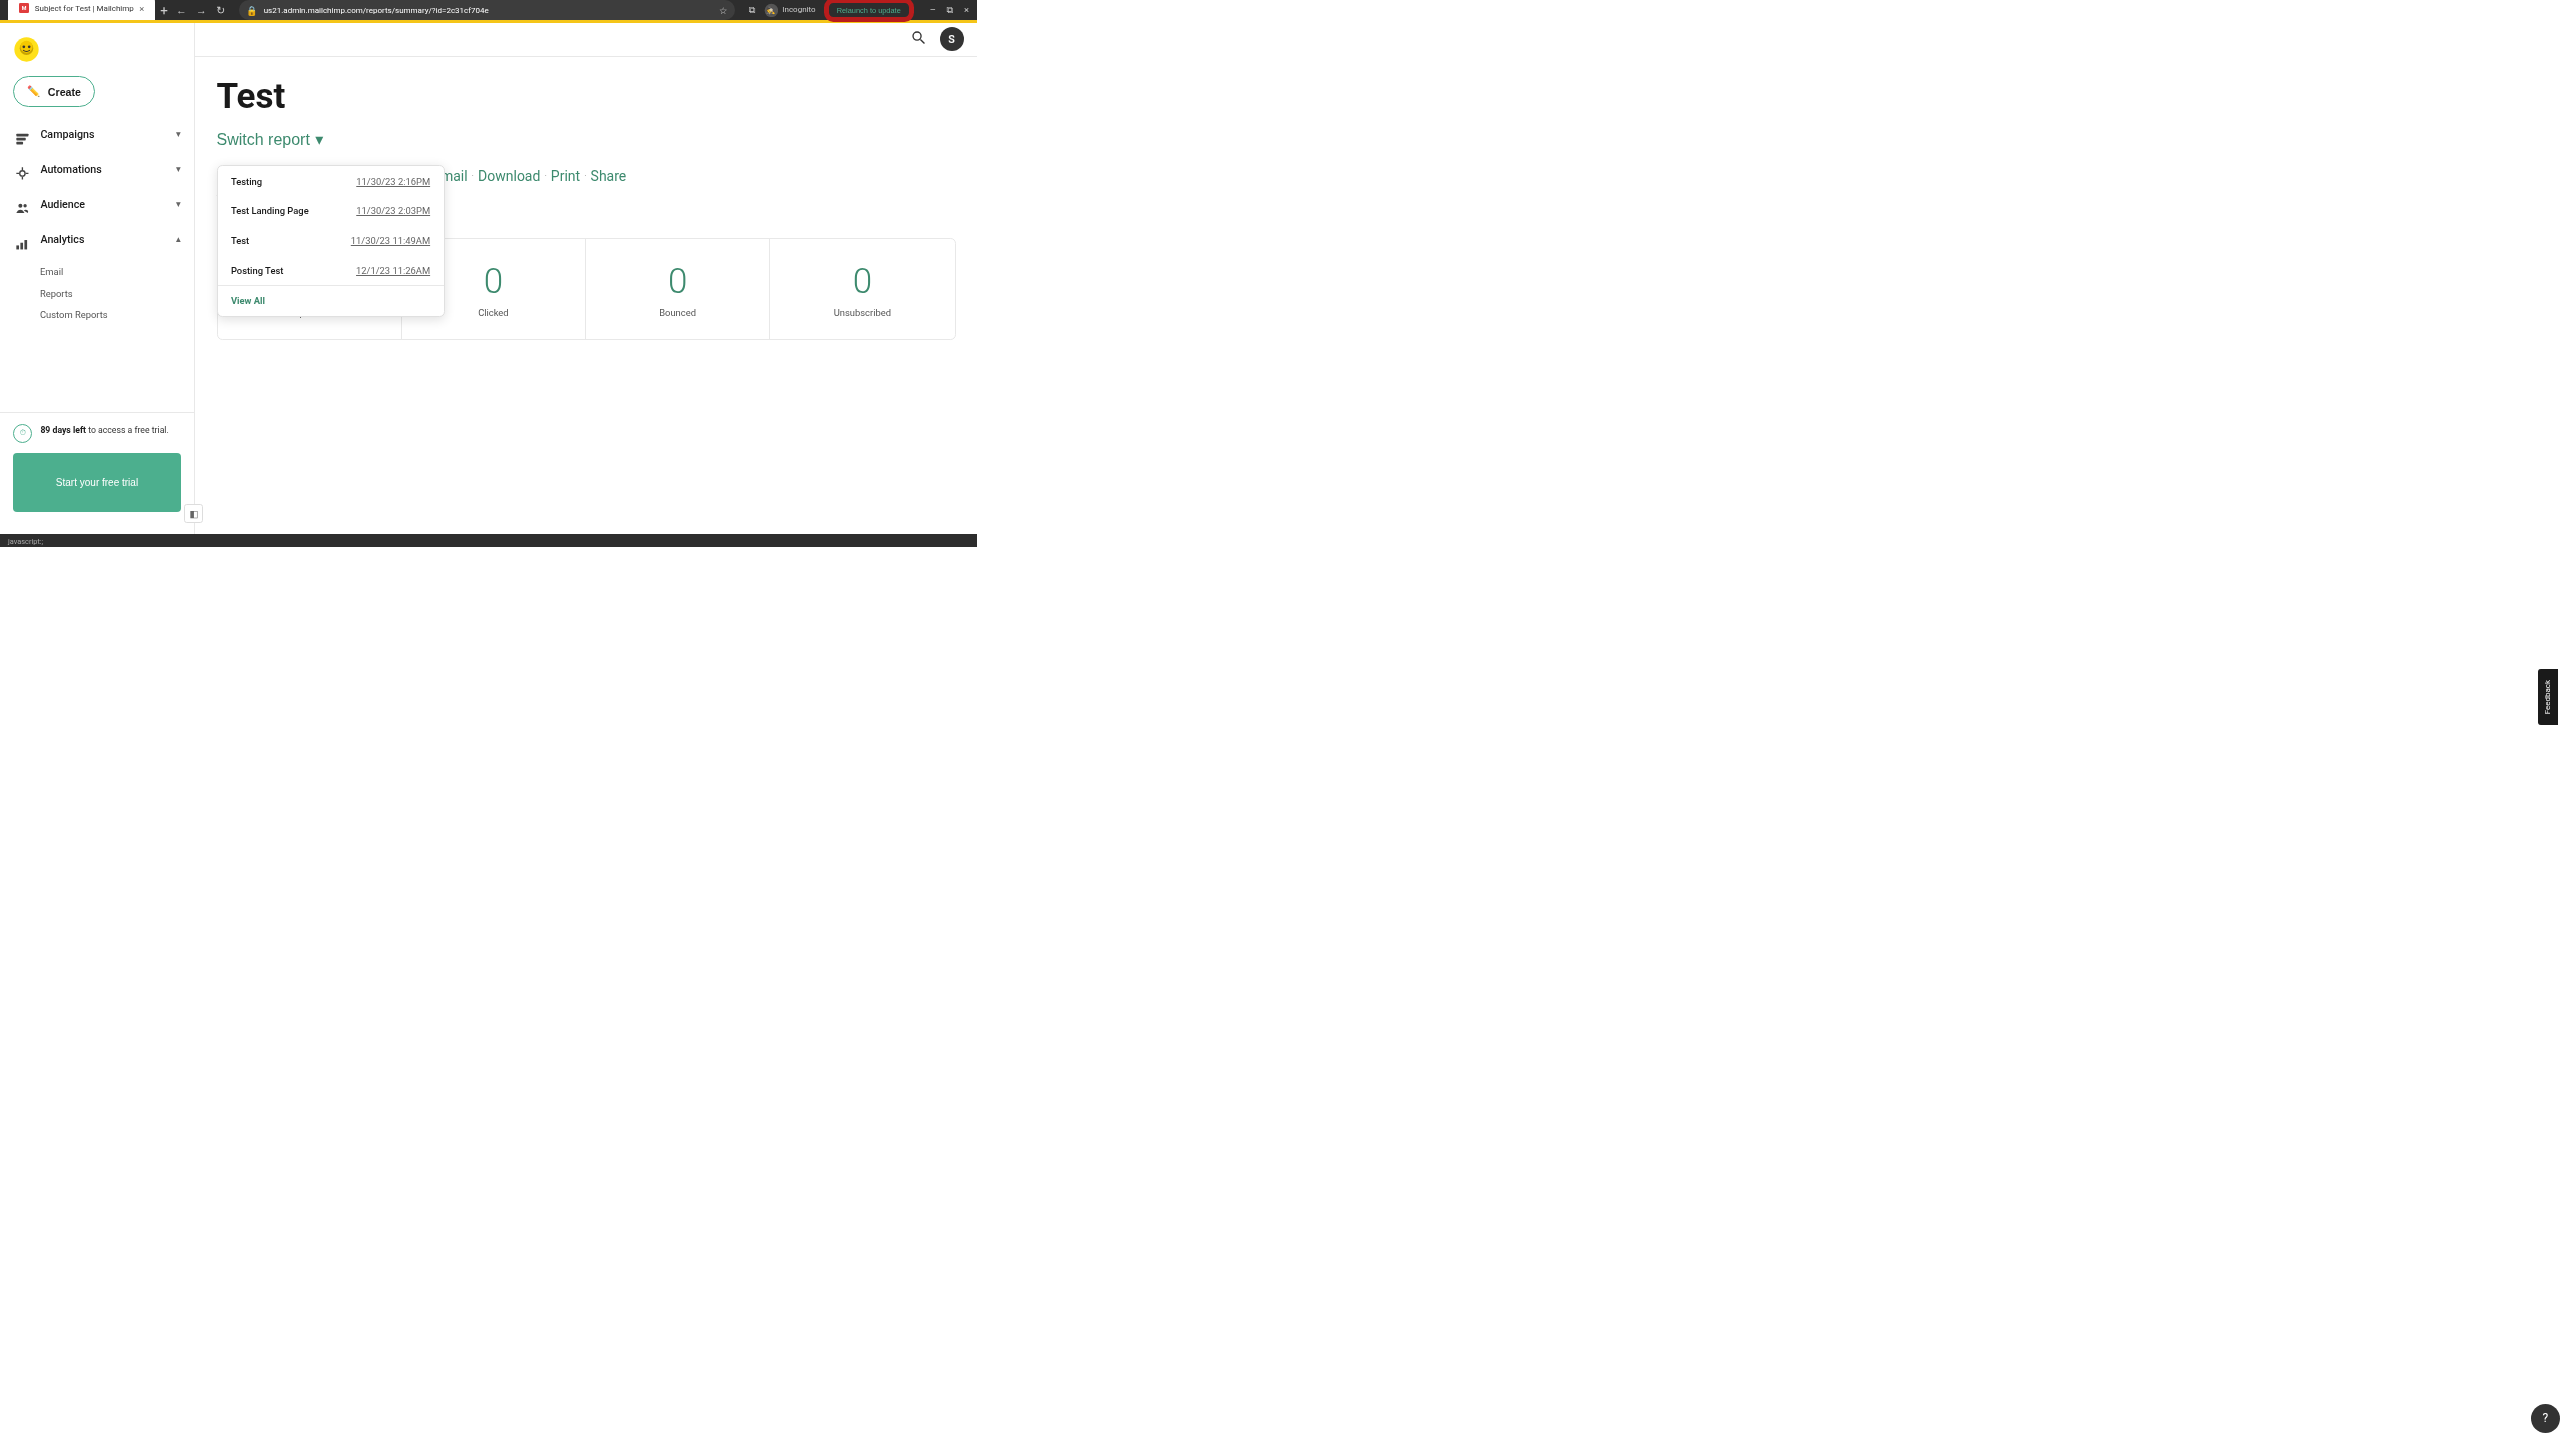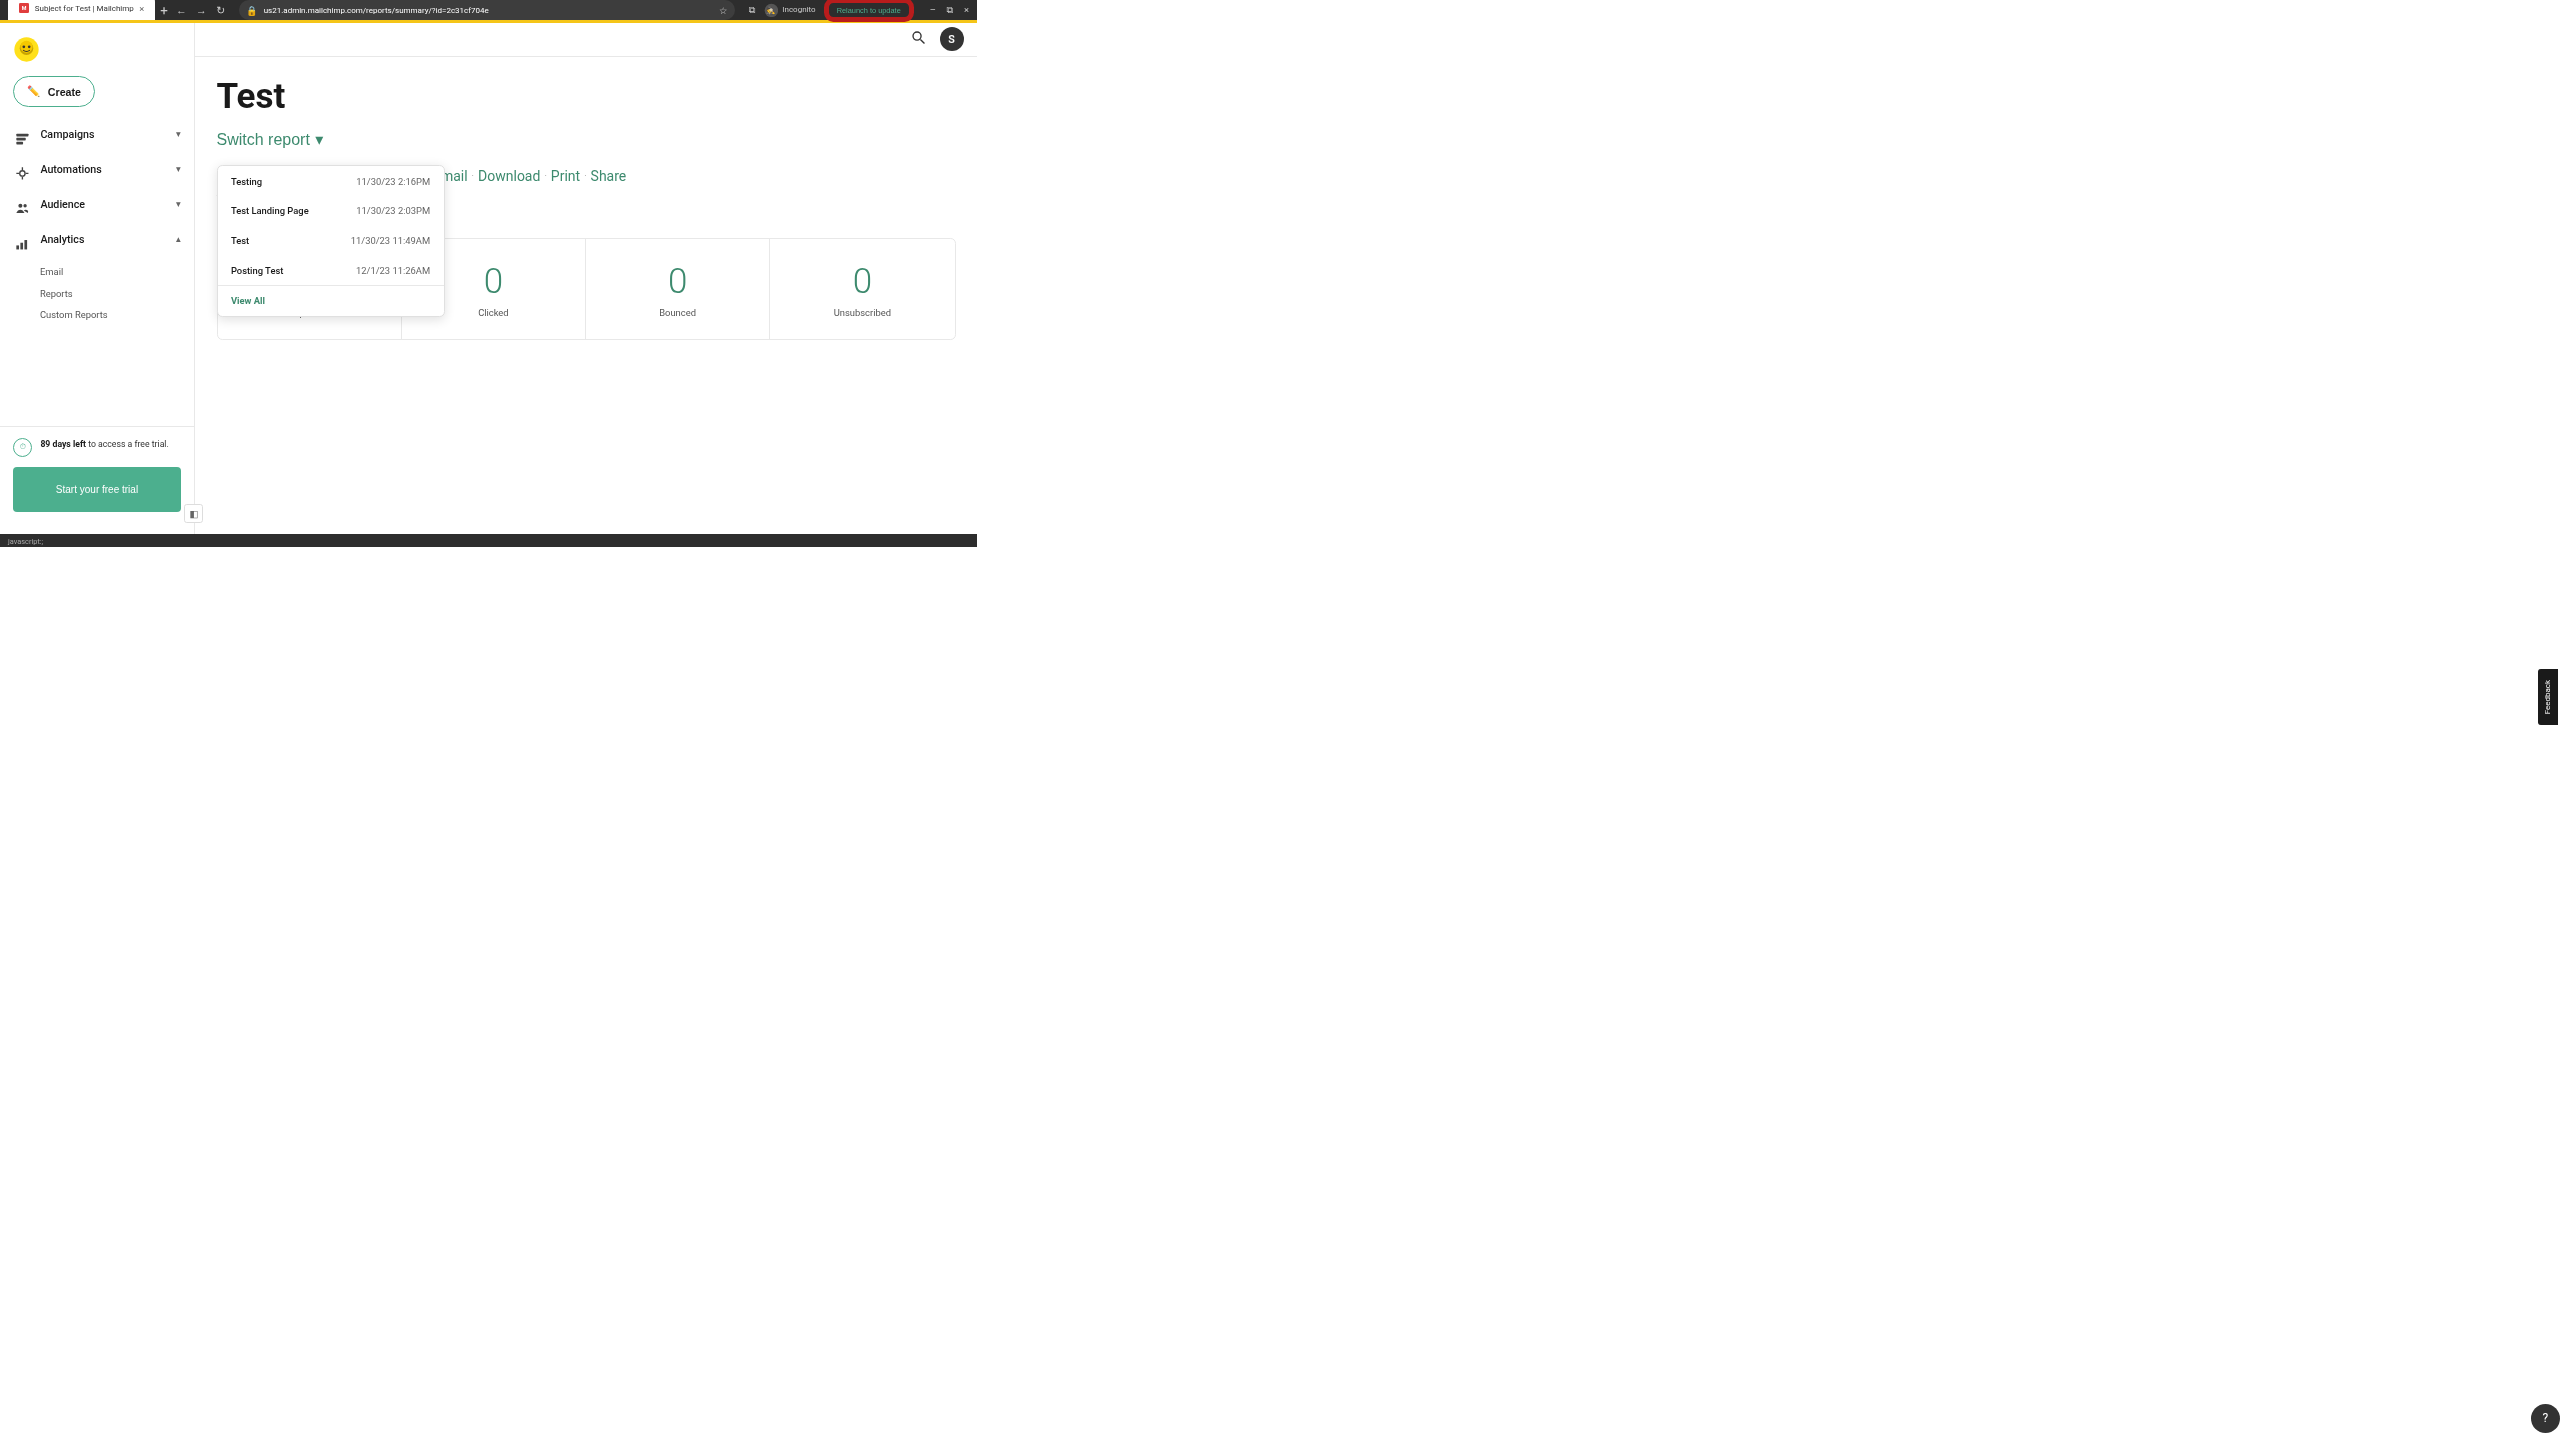--- a/index.html
+++ b/index.html
@@ -40,21 +40,21 @@
     .nav-item .nav-label { flex: 1; font-size: 10.7px; font-weight: 500; }
     .nav-item .chevron { color: #666; font-size: 9.4px; }
     .nav-sub { padding-left: 40px; }
     .nav-sub-item { padding: 5.4px 13.4px 5.4px 0; font-size: 9.4px; color: #555; cursor: pointer; display: block; }
 
     .sidebar-bottom { padding: 10.7px 13.4px; border-top: 0.7px solid #e8e8e8; margin-top: auto; }
     .trial-notice { display: flex; align-items: flex-start; gap: 8px; margin-bottom: 10.7px; }
     .trial-icon { width: 19px; height: 19px; border: 1.3px solid #4caf8e; border-radius: 50%; display: flex; align-items: center; justify-content: center; font-size: 8px; color: #4caf8e; flex-shrink: 0; }
     .trial-text { font-size: 8.7px; color: #333; line-height: 1.4; }
     .trial-text strong { color: #1a1a1a; }
-    .trial-cta { background: #4caf8e; color: #fff; border: none; border-radius: 4px; padding: 17px; width: 100%; font-size: 10px; font-weight: 500; cursor: pointer; text-align: center; }
+    .trial-cta { background: #4caf8e; color: #fff; border: none; border-radius: 4px; padding: 24px; width: 100%; font-size: 10px; font-weight: 500; cursor: pointer; text-align: center; }
 
     .sidebar-collapse { position: absolute; bottom: 10.7px; right: -9.4px; width: 19px; height: 19px; background: #fff; border: 0.7px solid #ddd; border-radius: 2.7px; display: flex; align-items: center; justify-content: center; cursor: pointer; color: #666; font-size: 9.4px; }
 
     
     .main { flex: 1; overflow: hidden; display: flex; flex-direction: column; }
 
     
     .app-header { padding: 0 13.4px; display: flex; align-items: center; justify-content: flex-end; height: 34px; border-bottom: 0.7px solid #e8e8e8; }
     .header-icons { display: flex; gap: 13.4px; align-items: center; }
     .header-icon-btn { background: none; border: none; cursor: pointer; font-size: 13.4px; color: #333; }
@@ -62,21 +62,21 @@
 
     
     .main-content { flex: 1; padding: 19px 21.5px; overflow: auto; position: relative; }
     .page-title { font-size: 35px; font-weight: 700; color: #1a1a1a; margin-bottom: 10.7px; }
 
     
     .switch-report-btn { display: inline-flex; align-items: center; gap: 5.4px; background: none; border: none; cursor: pointer; font-size: 16px; color: #3d8a6e; font-weight: 500; padding: 2.7px 0; margin-bottom: 10.7px; position: relative; }
     .switch-report-dropdown { position: absolute; top: 100%; left: 0; background: #fff; border: 0.7px solid #e0e0e0; border-radius: 5.4px; box-shadow: 0 2.7px 10.7px rgba(0,0,0,0.12); z-index: 100; min-width: 228px; overflow: hidden; margin-top: 2.7px; }
     .dropdown-item { display: flex; justify-content: space-between; align-items: center; padding: 9.4px 13.4px; cursor: pointer; font-size: 9.4px; }
     .dropdown-item .item-name { color: #1a1a1a; font-weight: 500; }
-    .dropdown-item .item-date { color: #666; }
+    .dropdown-item .item-date { color: #666; text-decoration: underline; }
     .dropdown-divider { height: 0.7px; background: #e8e8e8; }
     .dropdown-view-all { padding: 9.4px 13.4px; font-size: 9.4px; color: #3d8a6e; cursor: pointer; font-weight: 700; }
 
     
     .report-tabs { display: flex; gap: 0; border-bottom: 1.3px solid #e8e8e8; margin-bottom: 16px; }
     .report-tab { padding: 8px 13.4px; font-size: 10px; color: #555; cursor: pointer; border-bottom: 2px solid transparent; margin-bottom: -1.3px; }
     .report-tab.active { color: #1a1a1a; border-bottom-color: #1a1a1a; font-weight: 600; }
 
     
     .delivery-info { display: flex; align-items: center; gap: 5.4px; margin-bottom: 5.4px; font-size: 9.4px; color: #333; }

